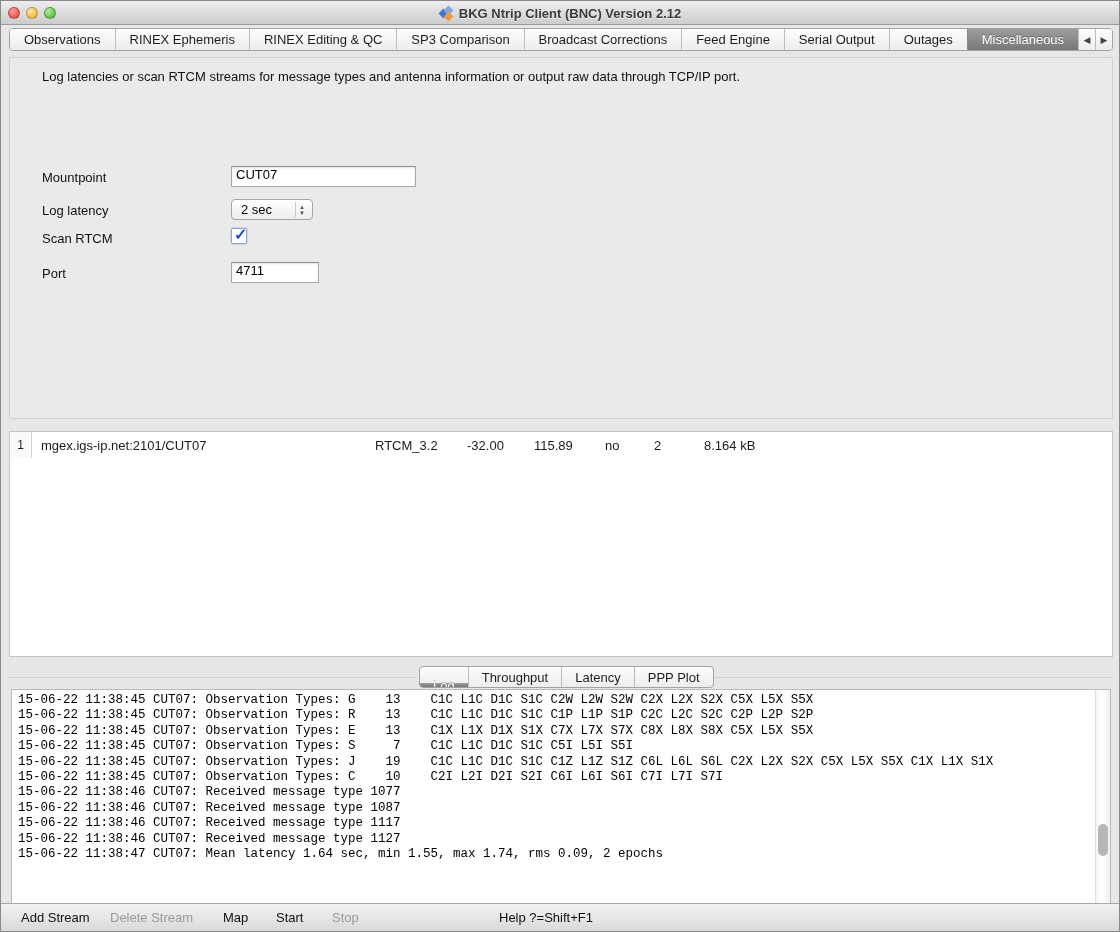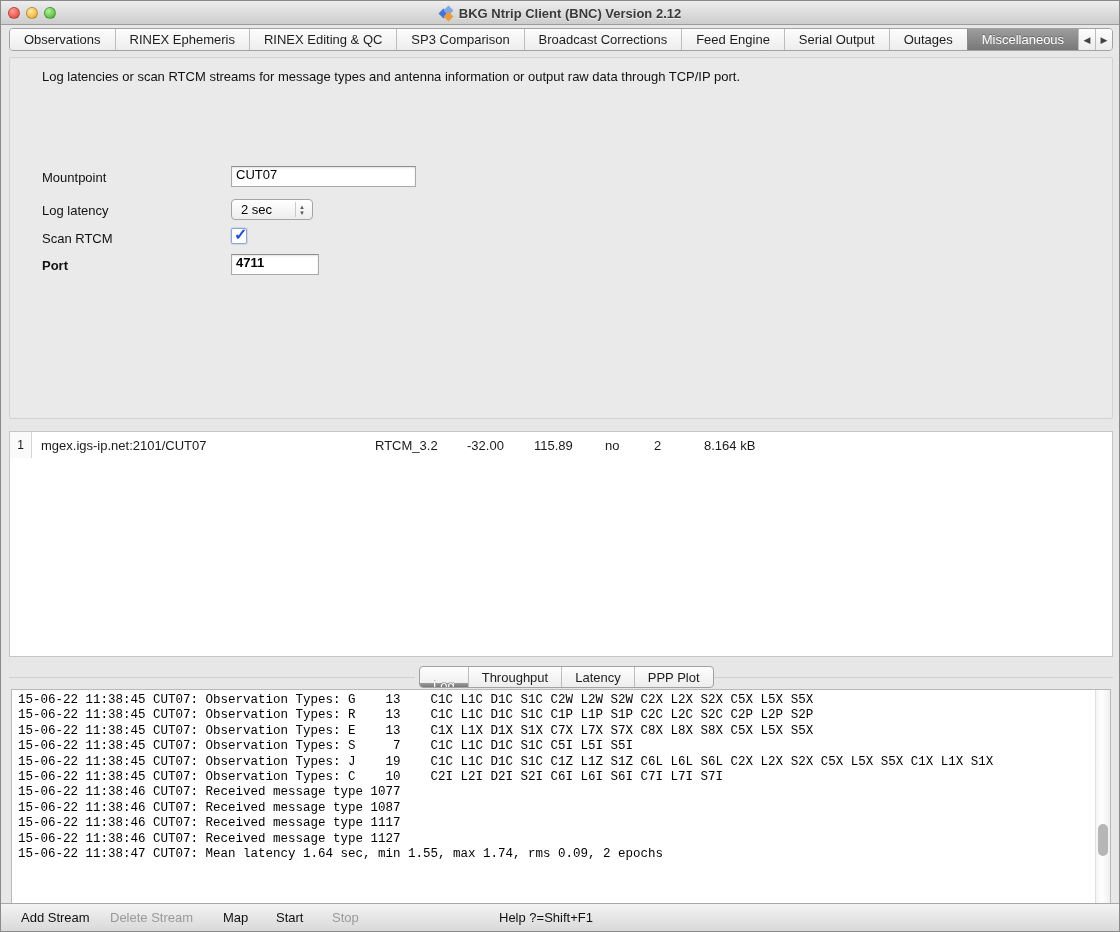--- a/index.html
+++ b/index.html
@@ -217,21 +217,21 @@
       </div>
     </div>
 
     <div class="frow" style="top:173px;">
       <span class="flabel">Scan RTCM</span>
       <div class="checkbox">
         <span class="mark">✓</span>
       </div>
     </div>
 
-    <div class="frow" style="top:200px;font-weight:bold;">
+    <div class="frow" style="top:208px;">
       <span class="flabel">Port</span>
       <div class="field-input" style="width:88px;">
         <span>4711</span>
       </div>
     </div>
   </div>
 
   <div class="streams">
     <div class="trow">
       <div class="td rownum">1</div>

